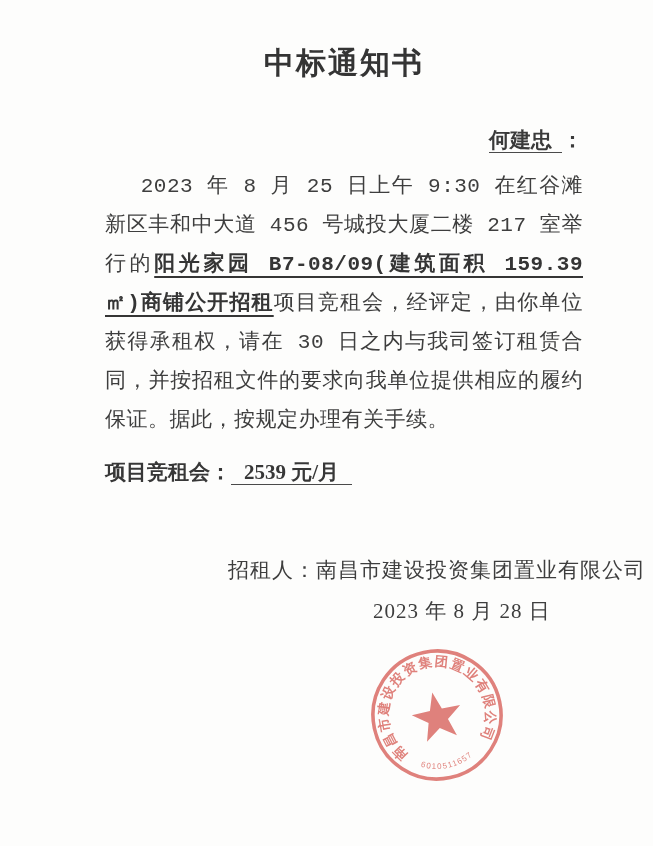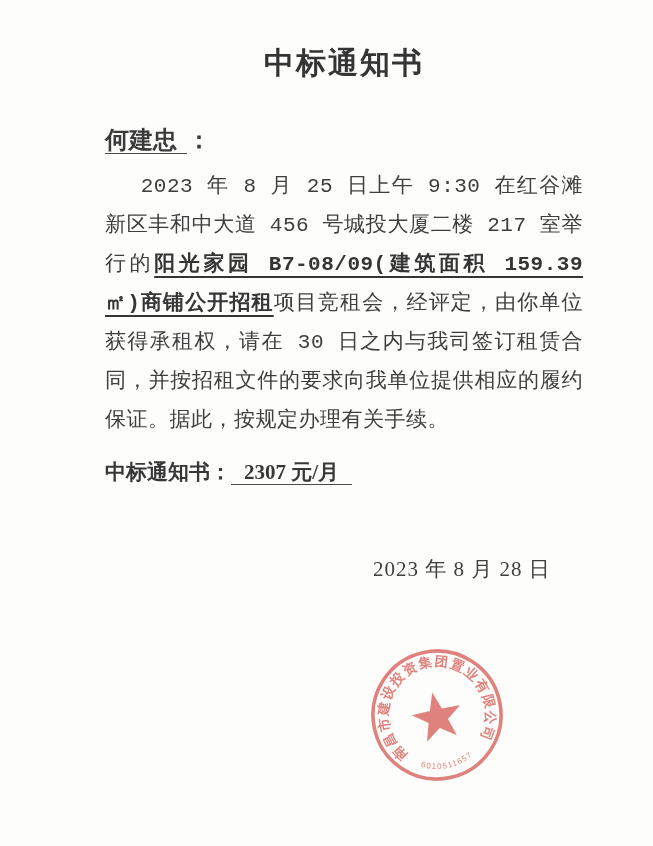--- a/index.html
+++ b/index.html
@@ -16,23 +16,24 @@
   .title{
     margin:0;
     font-size:30px;line-height:36px;
     font-weight:bold;
     text-align:center;
     letter-spacing:2px;
     color:#343434;
   }
   .recipient{
     margin-top:47px;
-    font-size:24px;line-height:25px;
+    font-size:21px;line-height:25px;
     font-weight:bold;
     color:#3a3a3a;
+    text-align:right;
   }
   .recipient .name{
     border-bottom:1.6px solid #4a4a4a;
     padding-right:10px;
   }
   .para{
     margin:0;
     font-size:21px;
     line-height:39px;
     text-align:justify;
@@ -116,25 +117,28 @@
 
     <div class="recipient">
       <span class="name">何建忠</span><span>：</span>
     </div>
 
     <p class="para para1">
       <span>2023 年 8 月 25 日上午 9:30 在红谷滩新区丰和中大道 456 号城投大厦二楼 217 室举行的</span><span class="highlight">阳光家园 B7-08/09(建筑面积 159.39 ㎡)商铺公开招租</span><span>项目竞租会，经评定，由你单位获得承租权，请在 30 日之内与我司签订租赁合同，并按招租文件的要求向我单位提供相应的履约保证。据此，按规定办理有关手续。</span>
     </p>
 
     <div class="result-line">
-      <span>中标通知书：</span><span class="result-value">2307 元/月</span>
+      <span>项目竞租会：</span><span class="result-value">2539 元/月</span>
     </div>
 
 
     <div class="signature">
+      <div class="sign-line">
+        <span>招租人：</span><span>南昌市建设投资集团置业有限公司</span>
+      </div>
       <div class="date-line">2023 年 8 月 28 日</div>
     </div>
 
   </div>
 
   <div class="seal">
     <svg viewBox="0 0 146 146">
       <circle class="ring" cx="73" cy="73" r="64"></circle>
       <path id="sealArc" d="M 35.5,104.5 A 49,49 0 1 1 110.5,104.5" fill="none"></path>
       <path id="sealNumArc" d="M 44.4,118.8 A 54,54 0 0 0 101.6,118.8" fill="none"></path>

